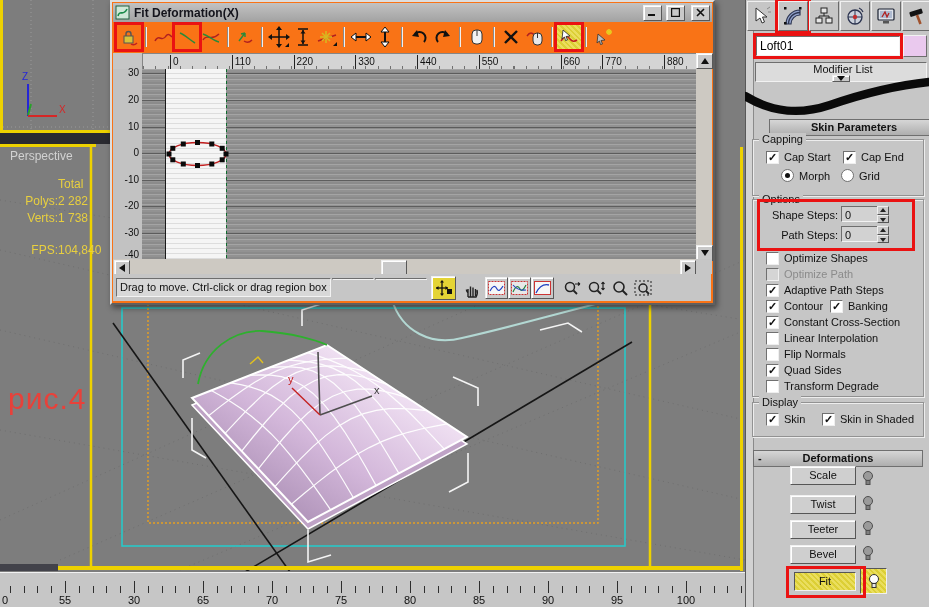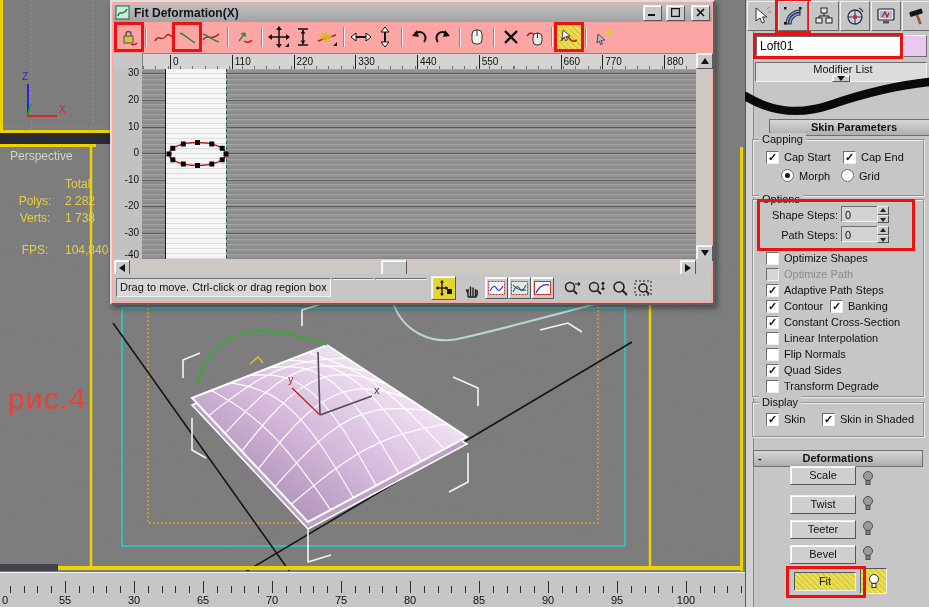--- a/index.html
+++ b/index.html
@@ -6,21 +6,21 @@
   #root{position:relative;width:929px;height:607px;background:#7d7d7d;overflow:hidden;
         font-family:"Liberation Sans",sans-serif;font-size:11px;color:#111;}
   .abs{position:absolute;}
   .sunk{border:1px solid;border-color:#6e6e6e #f2f2f2 #f2f2f2 #6e6e6e;flex-direction:column;}
   .rais{border:1px solid;border-color:#f2f2f2 #6e6e6e #6e6e6e #f2f2f2;}
   .btn3{background:#c9c9c9;border:1px solid;border-color:#efefef #585858 #585858 #efefef;
         box-shadow:inset 1px 1px 0 #fff;display:flex;align-items:center;justify-content:center;}
   .rbox{border:3px solid #ea1212;pointer-events:none;z-index:40;}
   .ann{outline:3px solid #ea1212;}
   
-  #dlg{left:110px;top:0;width:601px;height:301px;background:#fca5a5;z-index:20;
+  #dlg{left:110px;top:0;width:601px;height:301px;background:#f97316;z-index:20;
        border:2px solid;border-color:#dedede #5f5f5f #5f5f5f #dedede;box-shadow:2px 3px 6px rgba(0,0,0,.45);}
   #tbar{left:1px;top:1px;width:595px;height:19px;background:linear-gradient(#c2c2c2,#a2a2a2);
         display:flex;align-items:center;gap:4px;padding:0 2px;}
   #tbar .ttl{font-weight:bold;font-size:12px;color:#14141c;flex:1 1 auto;}
   .wbtn{width:17px;height:14px;}
   #tbox{left:1px;top:20px;width:596px;height:30px;display:flex;align-items:center;padding-left:4px;}
   .ti{width:24px;height:24px;flex:0 0 auto;display:flex;align-items:center;justify-content:center;}
   .tsep{width:0;height:20px;border-left:1px solid #8a8a8a;border-right:1px solid #f0f0f0;margin:0 4px;flex:0 0 auto;}
   #rul{left:30px;top:51px;width:554px;height:16px;background:#d4d4d4;overflow:hidden;
        border:1px solid;border-color:#858585 #eee #eee #858585;
@@ -65,21 +65,21 @@
   .ybtn{background:repeating-linear-gradient(45deg,#eade5e 0 2px,#dccf35 2px 4px)!important;
         border-color:#565656 #f0f0f0 #f0f0f0 #565656!important;box-shadow:none!important;}
   .spin{position:absolute;width:12px;height:16px;display:flex;flex-direction:column;}
   .spin i{flex:1;background:#c9c9c9;border:1px solid;border-color:#eee #555 #555 #eee;position:relative;}
   .spin i::after{content:"";position:absolute;left:2px;border-left:3px solid transparent;border-right:3px solid transparent;}
   .spin i.up::after{top:1px;border-bottom:4px solid #222;}
   .spin i.dn::after{top:2px;border-top:4px solid #222;}
   
   #persp{left:10px;top:149px;color:#d2d2d2;font-size:12px;z-index:3;text-align:center;}
   #stats{left:12px;top:176px;color:#e8cf3f;font-size:12px;z-index:3;line-height:17px;}
-  .srow{display:flex;} .sl{width:46px;text-align:center;margin-right:7px;}
+  .srow{display:flex;} .sl{width:46px;text-align:right;}
   #cap{left:8px;top:382px;color:#e8413a;font-size:30px;z-index:3;letter-spacing:1px;}
   
   #brul{left:0;top:572px;width:745px;height:35px;background:#c6c6c6;border-top:1px solid #f2f2f2;z-index:4;overflow:hidden;}
   #brul .tk{position:absolute;width:1px;background:#2e2e2e;}
   #brul .num{position:absolute;top:21px;font-size:11px;color:#111;transform:translateX(-50%);}
 </style>
 </head>
 <body>
 
 <div id="root">

